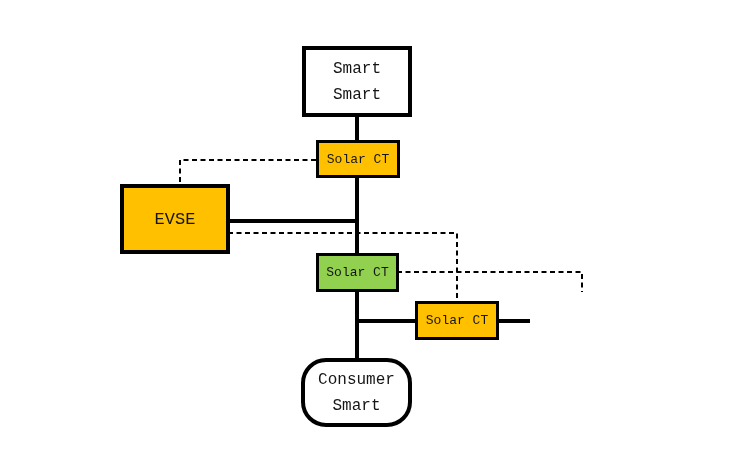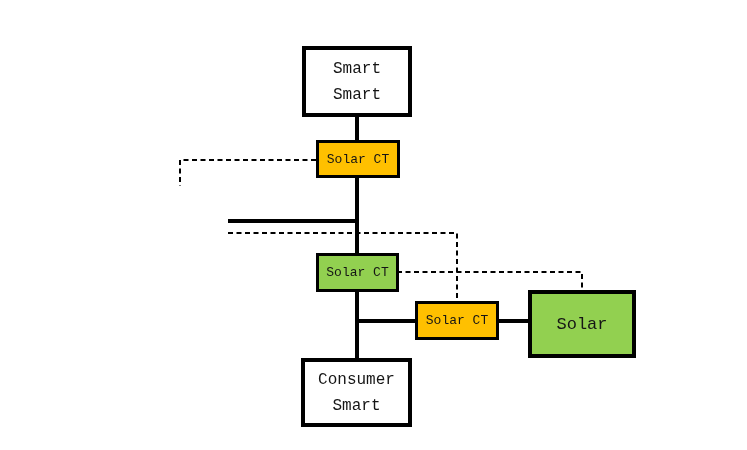--- a/index.html
+++ b/index.html
@@ -66,21 +66,21 @@
   .solar-ct-branch {
     left: 415px; top: 301px; width: 84px; height: 39px;
     background: var(--amber, #FFC000); font-size: 13px;
   }
   .solar {
     left: 528px; top: 290px; width: 108px; height: 68px;
     background: var(--green, #92D050); border-width: 4px; font-size: 17px;
   }
   .consumer-unit {
     left: 301px; top: 358px; width: 111px; height: 69px;
-    border-width: 4px; font-size: 16px; line-height: 26px;
+    border-width: 4px; font-size: 16px; line-height: 26px; border-radius: 25px;
   }
 </style>
 </head>
 <body>
 
 <div class="canvas">
 
   <svg class="wires" viewBox="0 0 747 450" aria-hidden="true">
 
     <line class="wire" x1="357" y1="115" x2="357" y2="142"></line>
@@ -97,31 +97,31 @@
 
   <div class="node smart-meter">
     <span class="lbl">Smart</span>
     <span class="lbl">Smart</span>
   </div>
 
   <div class="node grid-ct">
     <span class="lbl">Solar CT</span>
   </div>
 
+  <div class="node evse">
+    <span class="lbl">EVSE</span>
+  </div>
 
   <div class="node solar-ct-main">
     <span class="lbl">Solar CT</span>
   </div>
 
   <div class="node solar-ct-branch">
     <span class="lbl">Solar CT</span>
   </div>
 
-  <div class="node solar">
-    <span class="lbl">Solar</span>
-  </div>
 
   <div class="node consumer-unit">
     <span class="lbl">Consumer</span>
     <span class="lbl">Smart</span>
   </div>
 
 </div>
 
 </body></html>

